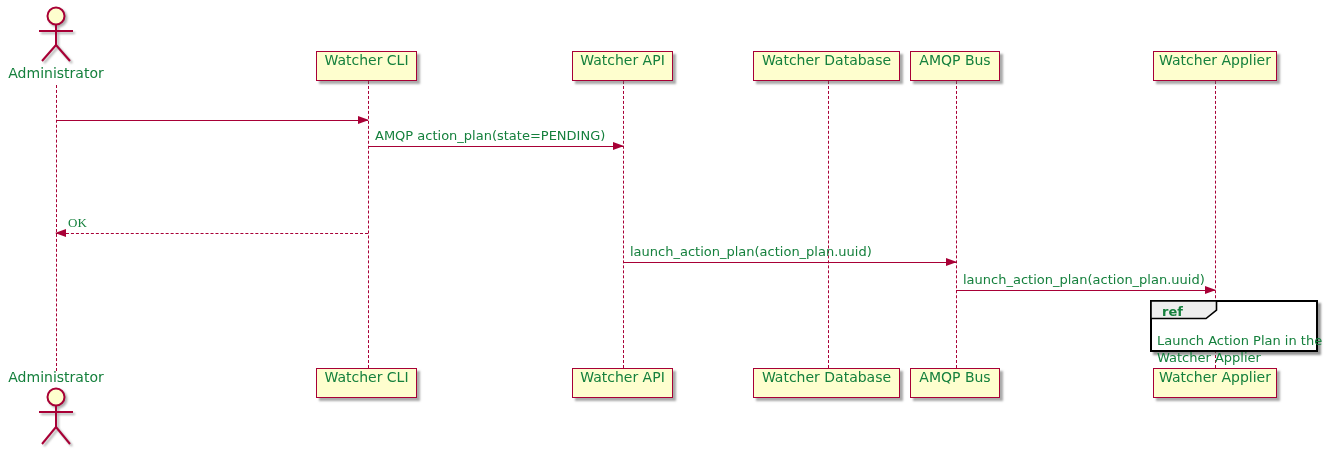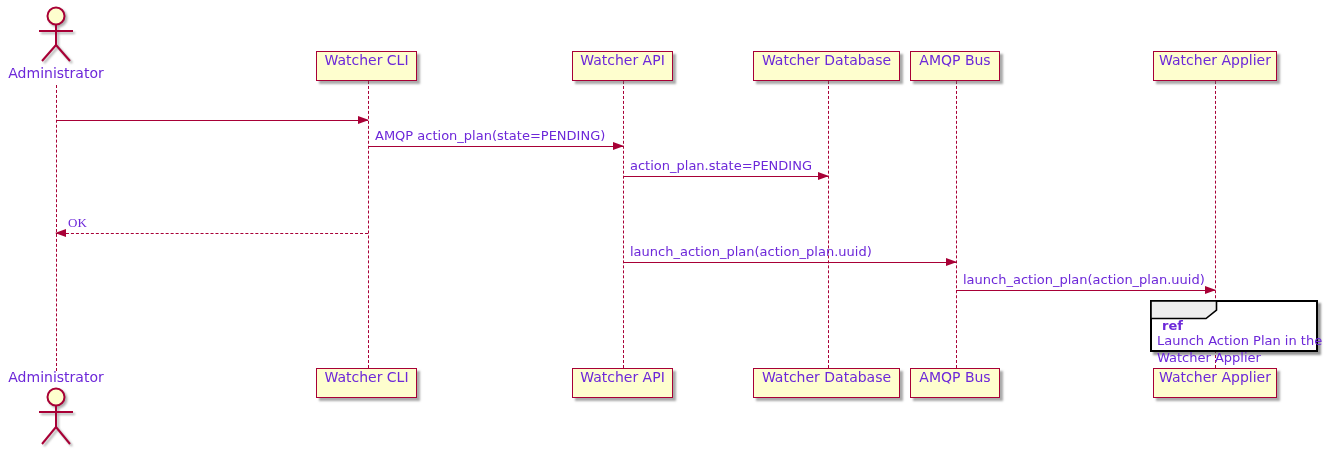--- a/index.html
+++ b/index.html
@@ -1,18 +1,18 @@
 <!DOCTYPE html>
 <html><head>
 <meta charset="utf-8">
 <style>
   html,body{margin:0;padding:0;background:#ffffff;}
   #canvas{
     position:relative;width:1330px;height:456px;background:#ffffff;overflow:hidden;
-    font-family:"DejaVu Sans","Liberation Sans",sans-serif;color:#6d28d9;
+    font-family:"DejaVu Sans","Liberation Sans",sans-serif;color:#15803d;
   }
   
   .lifeline{position:absolute;width:0;border-left:1px dashed #A80036;z-index:1;}
   
   .participant{
     position:absolute;height:30px;box-sizing:border-box;z-index:3;
     background:#FEFECE;border:1.7px solid #A80036;
     box-shadow:3px 3px 2px rgba(100,100,100,0.55);
     display:flex;align-items:flex-start;justify-content:center;
     font-size:14px;white-space:nowrap;
@@ -28,21 +28,21 @@
   .arrowhead{position:absolute;width:0;height:0;top:-5px;}
   .arrowhead.right{right:-1px;border-top:4.5px solid transparent;border-bottom:4.5px solid transparent;border-left:11px solid #A80036;}
   .arrowhead.left{left:-1px;border-top:4.5px solid transparent;border-bottom:4.5px solid transparent;border-right:11px solid #A80036;}
   
   .ref-box{
     position:absolute;left:1150px;top:300px;width:168px;height:52px;box-sizing:border-box;
     background:#ffffff;border:2px solid #000000;z-index:4;
     box-shadow:3px 3px 2px rgba(80,80,80,0.6);
   }
   .ref-tab{position:absolute;left:-2px;top:-2px;width:68px;height:20px;}
-  .ref-tab-label{position:absolute;left:12px;top:18px;font-weight:bold;font-size:13px;}
+  .ref-tab-label{position:absolute;left:12px;top:4px;font-weight:bold;font-size:13px;}
   .ref-text{position:absolute;left:5px;top:30px;font-size:13px;line-height:17px;white-space:nowrap;}
 </style>
 </head>
 <body>
 
 <div id="canvas">
 
   <div class="lifeline" style="left:56px;top:85px;height:286px;"></div>
   <div class="lifeline" style="left:368px;top:81px;height:287px;"></div>
   <div class="lifeline" style="left:623px;top:81px;height:287px;"></div>
@@ -81,26 +81,20 @@
       </div>
   </div>
 
   <div class="message" style="left:368px;top:128px;width:255px;">
     <div class="msg-label" style="left:7px;">AMQP action_plan(state=PENDING)</div>
     <div class="msg-line solid">
         <div class="arrowhead right"></div>
       </div>
   </div>
 
-  <div class="message" style="left:623px;top:158px;width:205px;">
-    <div class="msg-label" style="left:7px;">action_plan.state=PENDING</div>
-    <div class="msg-line solid">
-        <div class="arrowhead right"></div>
-      </div>
-  </div>
 
 
   <div class="message" style="left:56px;top:215px;width:312px;">
     <div class="msg-label" style="left:12px;font-family:Liberation Serif, serif;">OK</div>
     <div class="msg-line dashed">
         <div class="arrowhead left"></div>
       </div>
   </div>
 
   <div class="message" style="left:623px;top:244px;width:333px;">

